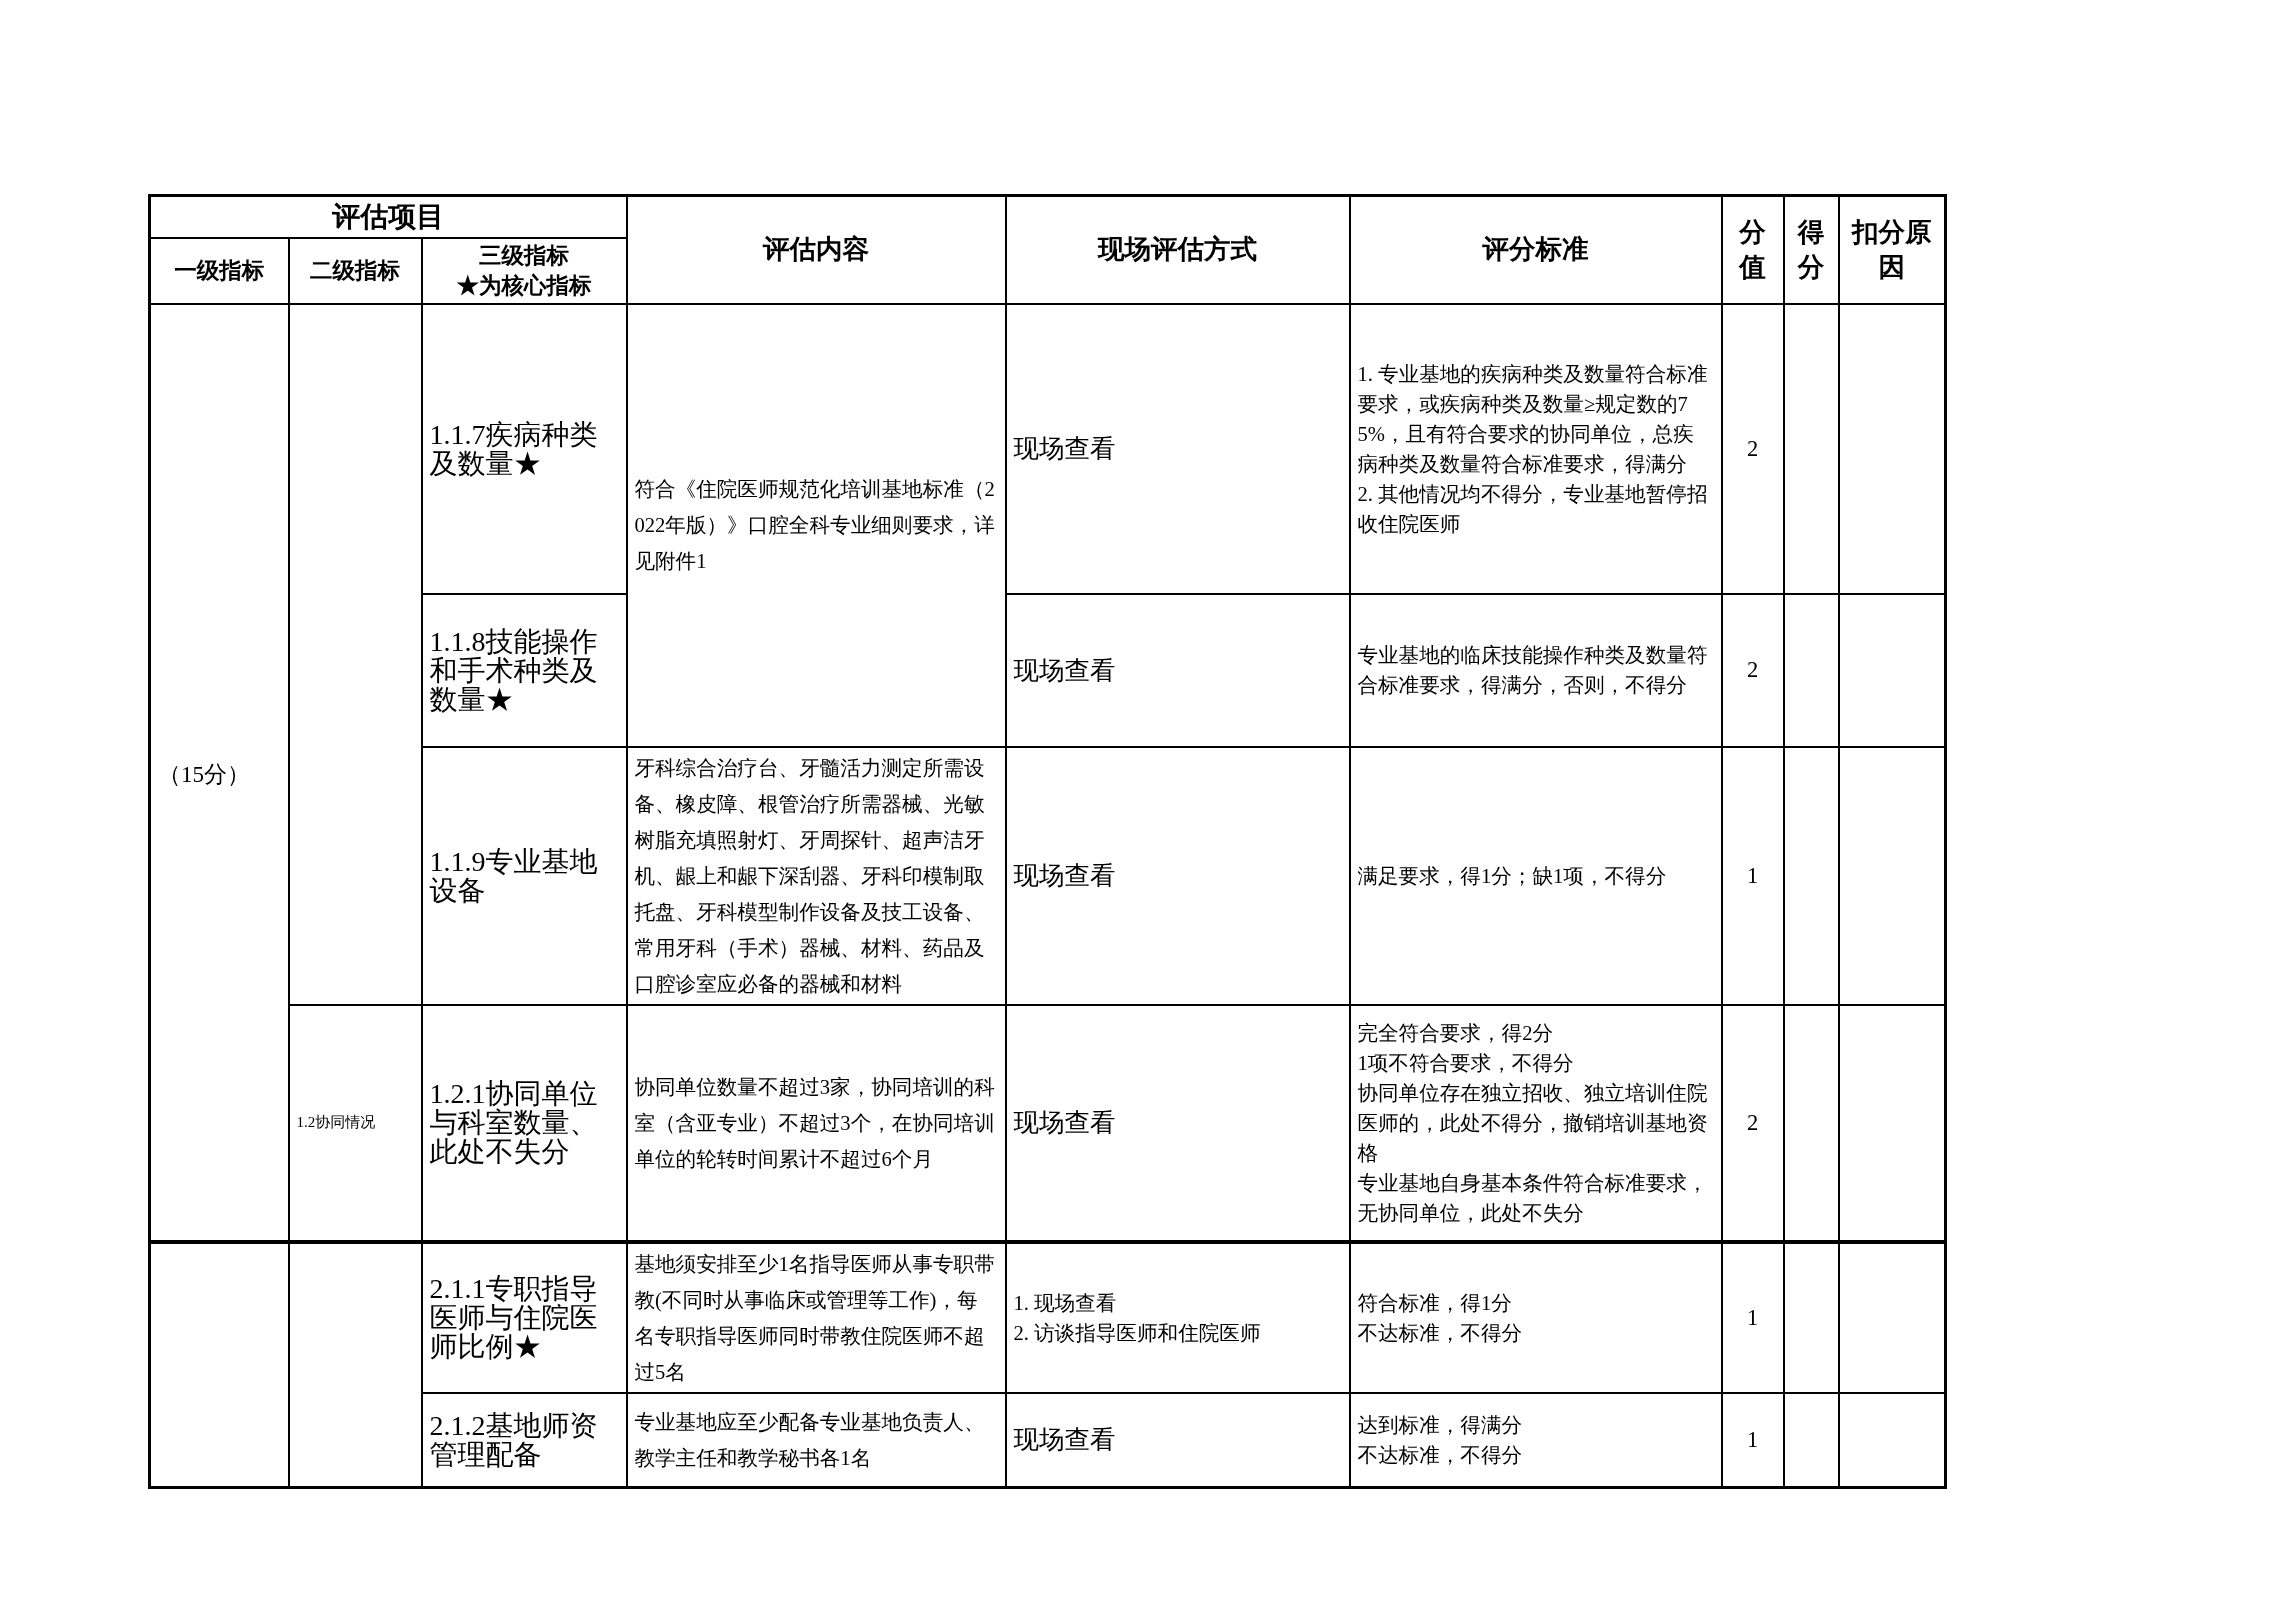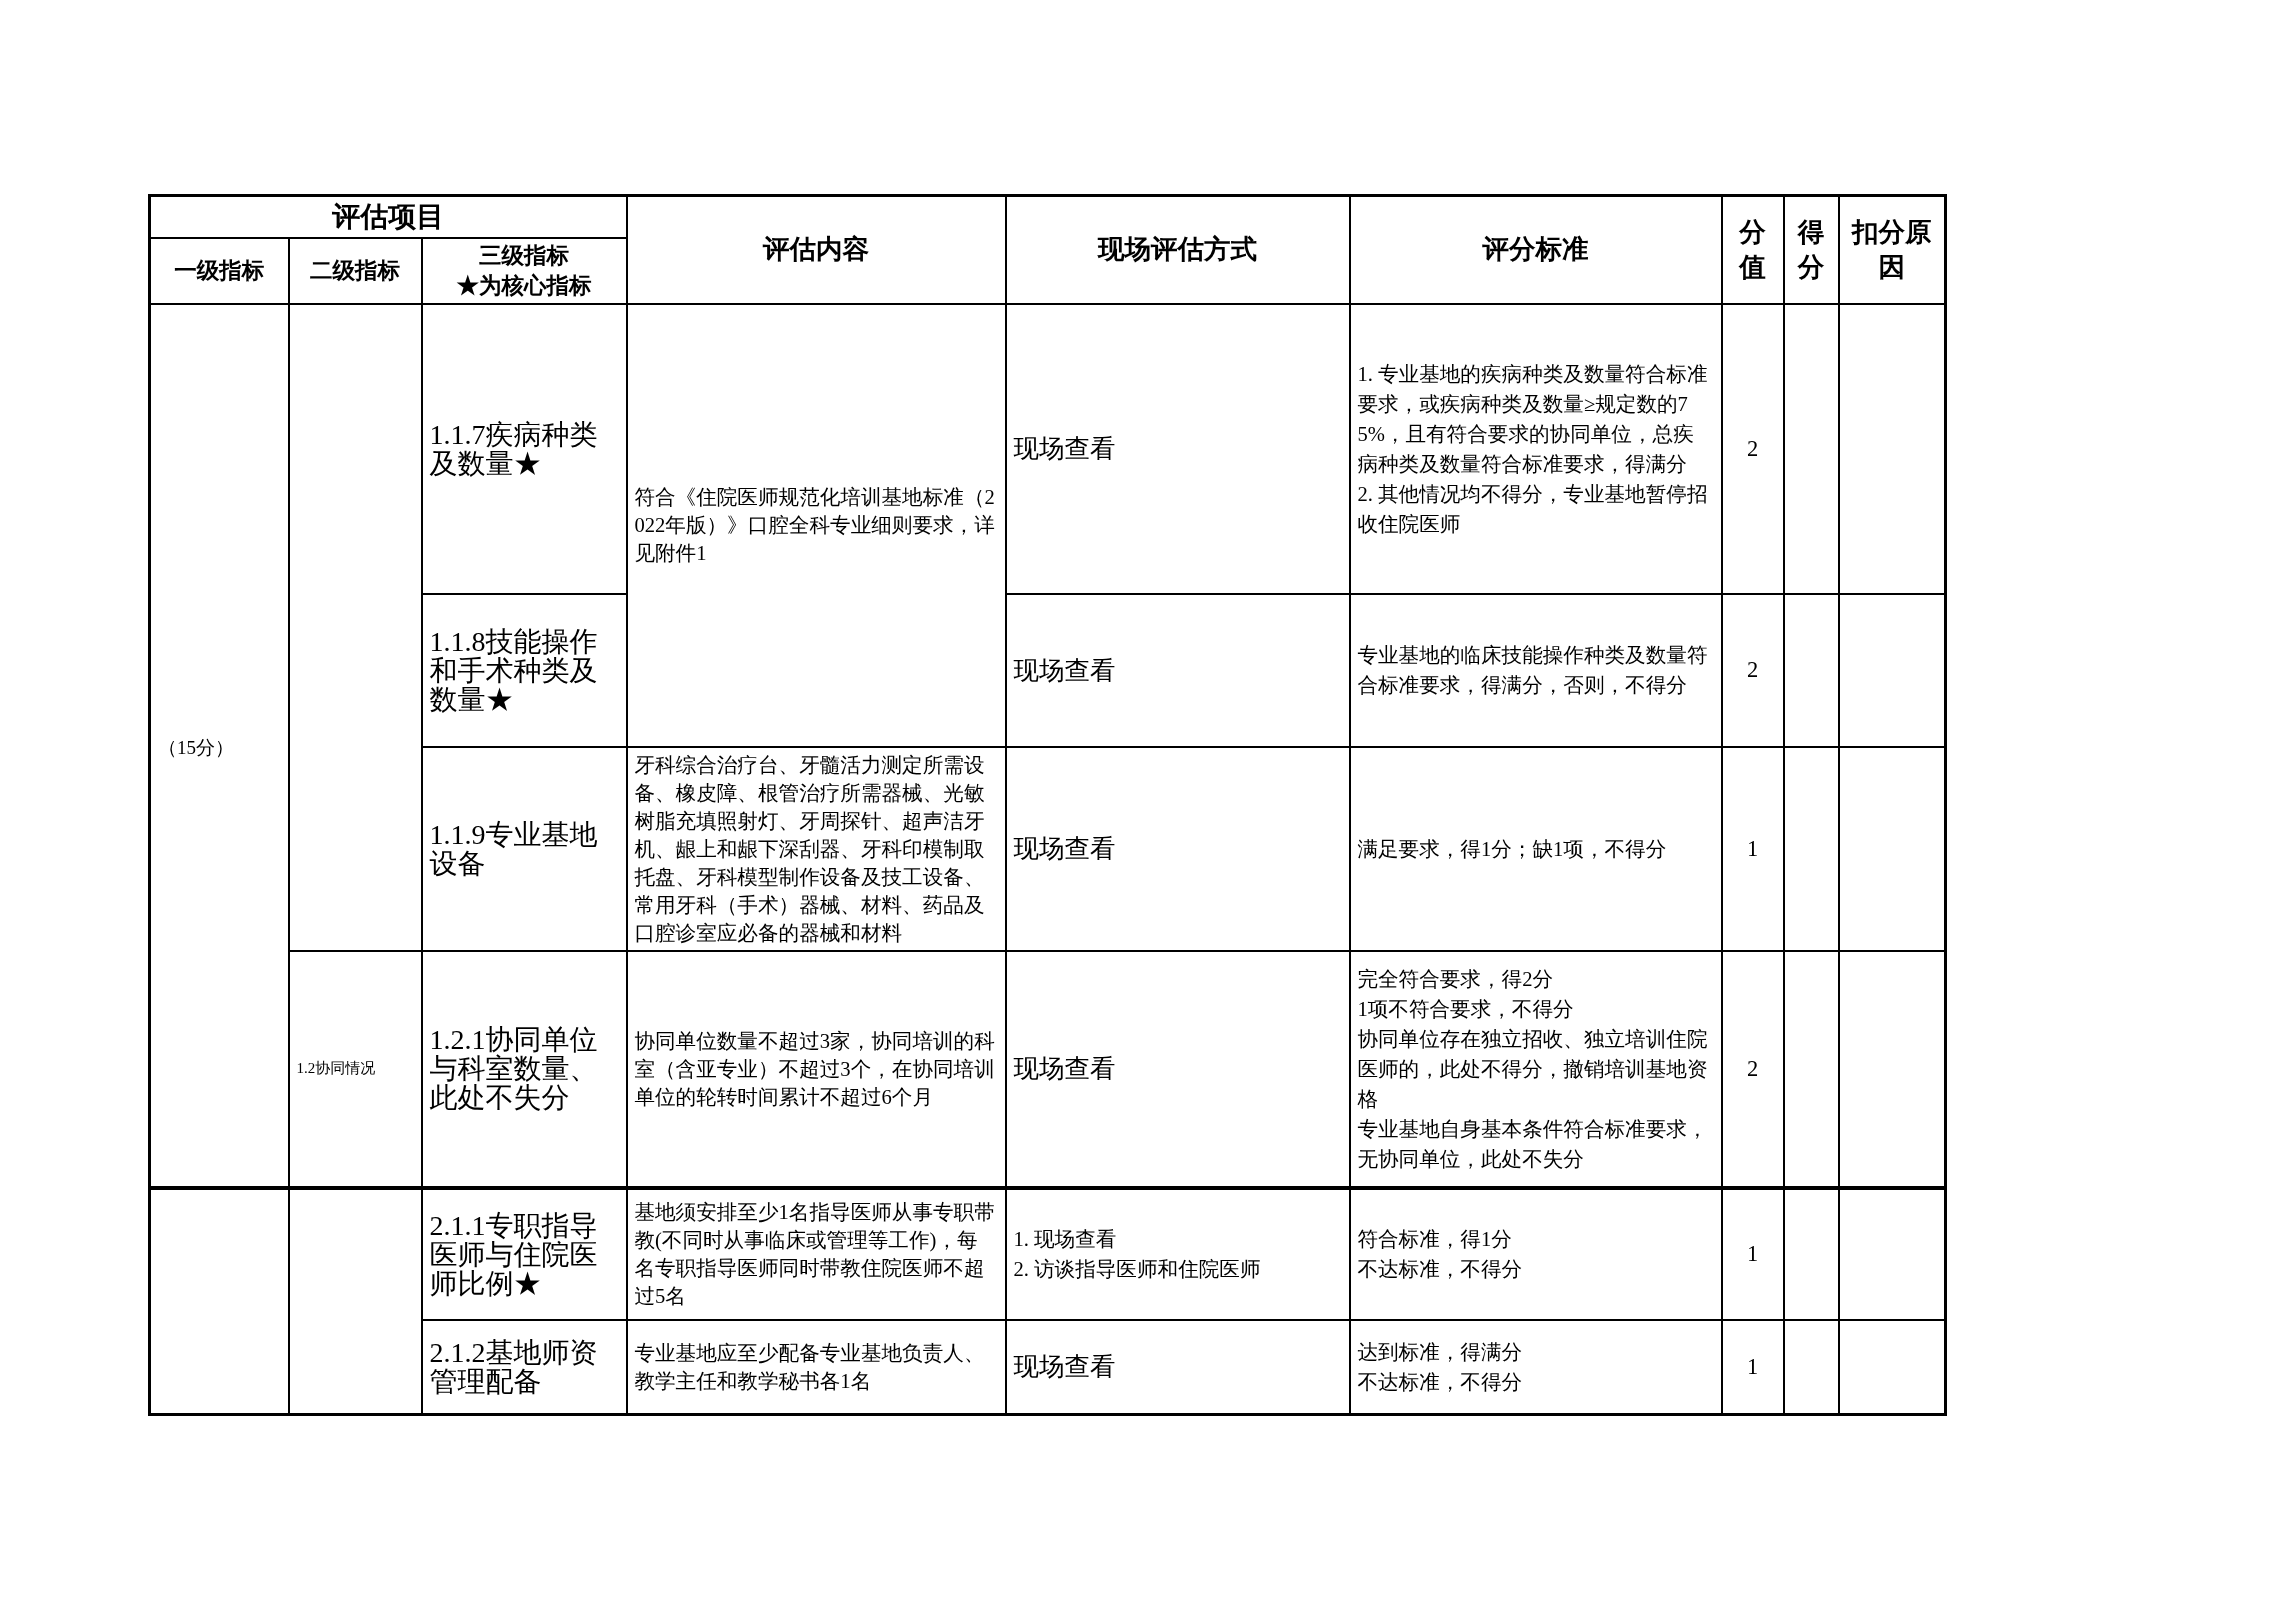--- a/index.html
+++ b/index.html
@@ -17,24 +17,24 @@
     padding:2px 6.9px;
     vertical-align:middle;
     overflow:hidden;
     white-space:pre-wrap;
     word-break:break-all;
     text-align:left;
   }
   th{font-weight:bold;text-align:center !important;font-size:26.5px;line-height:35px;padding:2px 3.9px !important;}
   .th-big{font-size:28px;}
   .th-sub{font-size:22.5px;line-height:30px;}
-  .c-l1{vertical-align:top;text-align:center;font-size:19px;padding-top:7.8px !important;}
+  .c-l1{vertical-align:top;text-align:center;font-size:23px;padding-top:7.8px !important;}
   .c-l2{font-size:15px;line-height:29px;}
   .c-l3{font-size:28px;line-height:29px;}
-  .c-content{font-size:20.6px;line-height:28px;margin-left:16px;}
+  .c-content{font-size:20.6px;line-height:36px;margin-left:16px;}
   .c-method{font-size:25.5px;}
   .c-method-sm{font-size:20.6px;line-height:30px;}
   .c-criteria{font-size:20.6px;line-height:30px;}
   .c-points{text-align:center !important;font-size:22.5px;}
   .c-empty{font-size:20.6px;}
   tr.sec > td{border-top-width:4.9px;font-family:Liberation Serif, serif;}
 </style>
 </head>
 <body>
 

